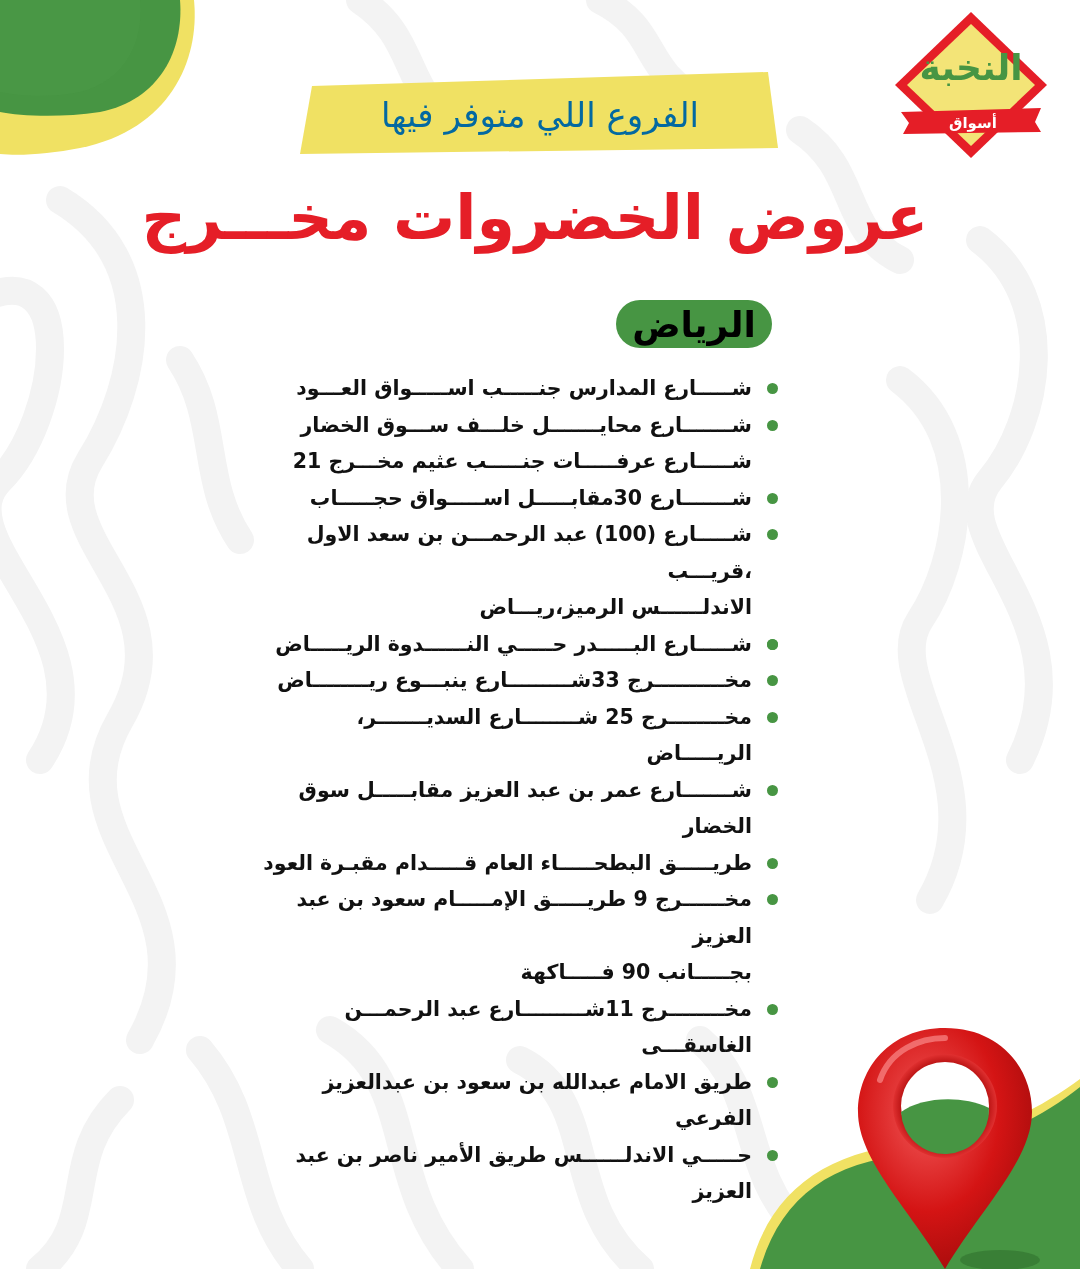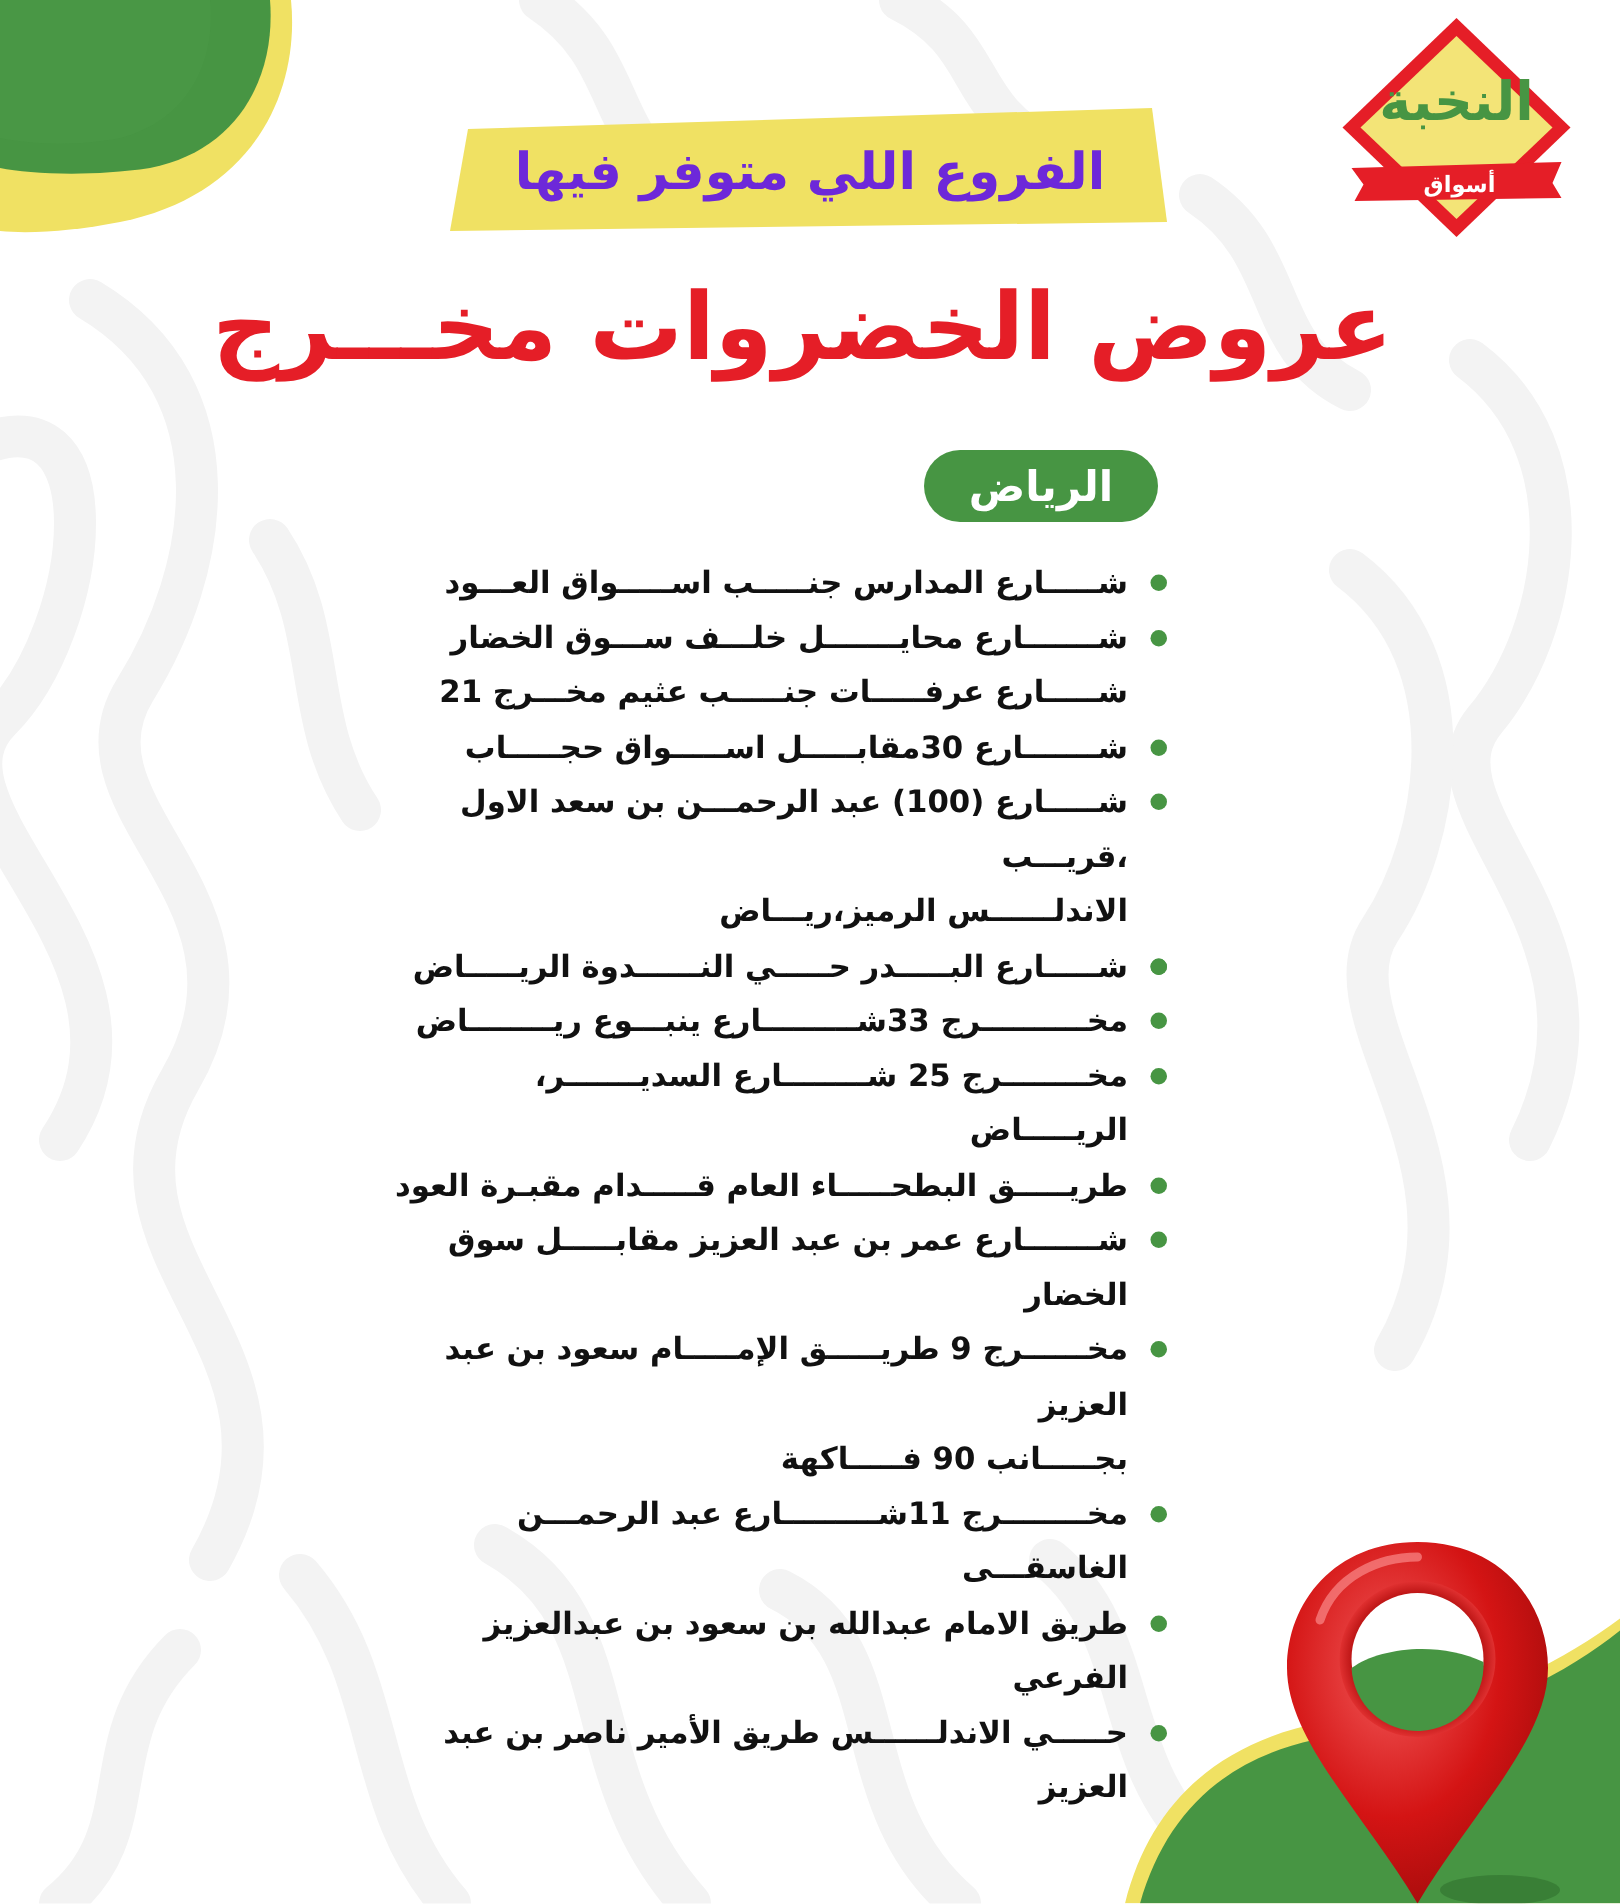--- a/index.html
+++ b/index.html
@@ -46,22 +46,22 @@
     .subtitle-banner svg {
       position: absolute; inset: 0;
     }
     .subtitle-text {
       position: absolute;
       inset: 0;
       display: flex;
       align-items: center;
       justify-content: center;
       font-size: 34px;
-      font-weight: bold;
-      color: #6d28d9;
+      font-weight: normal;
+      color: #0369a1;
       padding-top: 4px;
     }
     .main-title {
       position: absolute;
       left: 120px; top: 172px;
       width: 830px; height: 90px;
       display: flex;
       align-items: center;
       justify-content: center;
       font-size: 62px;
@@ -69,22 +69,22 @@
       color: #e51e27;
       z-index: 3;
       letter-spacing: 1px;
     }
     .region-pill {
       position: absolute;
       left: 616px; top: 300px;
       width: 156px; height: 48px;
       background: #479543;
       border-radius: 24px;
-      color: #ffffff;
-      font-size: 28px;
+      color: #000000;
+      font-size: 36px;
       font-weight: bold;
       display: flex;
       align-items: center;
       justify-content: center;
       z-index: 3;
     }
     .branch-list {
       position: absolute;
       right: 300px;
       top: 370px;
@@ -173,22 +173,22 @@
   <li class="branch-item"><span class="bullet"></span><span>شـــــارع المدارس جنـــــب اســـــواق العـــود</span></li>
   <li class="branch-item"><span class="bullet"></span><span>شـــــــارع محايـــــــل خلـــف ســـوق الخضار</span></li>
   <li class="branch-item no-bullet"><span>شـــــارع عرفـــــات جنـــــب عثيم مخـــرج 21</span></li>
   <li class="branch-item"><span class="bullet"></span><span>شـــــــارع 30مقابـــــل اســـــواق حجـــــاب</span></li>
   <li class="branch-item"><span class="bullet"></span><span>شـــــارع (100) عبد الرحمـــن بن سعد الاول ،قريـــب</span></li>
   <li class="branch-item no-bullet"><span>الاندلــــــس الرميز،ريـــاض</span></li>
   <li class="branch-item"><span class="bullet"></span></li>
   <li class="branch-item"><span class="bullet"></span><span>شـــــارع البـــــدر حـــــي النــــــدوة الريـــــاض</span></li>
   <li class="branch-item"><span class="bullet"></span><span>مخــــــــــرج 33شـــــــــارع ينبـــوع ريــــــــاض</span></li>
   <li class="branch-item"><span class="bullet"></span><span>مخــــــــرج 25 شــــــــارع السديـــــــر، الريـــــاض</span></li>
+  <li class="branch-item"><span class="bullet"></span><span>شـــــــارع عمر بن عبد العزيز مقابـــــل سوق الخضار</span></li>
   <li class="branch-item"><span class="bullet"></span><span>طريـــــق البطحـــــاء العام قـــــدام مقبـرة العود</span></li>
-  <li class="branch-item"><span class="bullet"></span><span>شـــــــارع عمر بن عبد العزيز مقابـــــل سوق الخضار</span></li>
   <li class="branch-item"><span class="bullet"></span><span>مخــــــرج 9 طريـــــق الإمـــــام سعود بن عبد العزيز</span></li>
   <li class="branch-item no-bullet"><span>بجـــــانب 90 فـــــاكهة</span></li>
   <li class="branch-item"><span class="bullet"></span><span>مخــــــــرج 11شـــــــــارع عبد الرحمـــن الغاسقـــى</span></li>
   <li class="branch-item"><span class="bullet"></span><span>طريق الامام عبدالله بن سعود بن عبدالعزيز الفرعي</span></li>
   <li class="branch-item"><span class="bullet"></span><span>حـــــي الاندلــــــس طريق الأمير ناصر بن عبد العزيز</span></li>
 
 </ul>
 
 <div class="pin">
   <svg width="190" height="249" viewBox="0 0 190 249" xmlns="http://www.w3.org/2000/svg">

